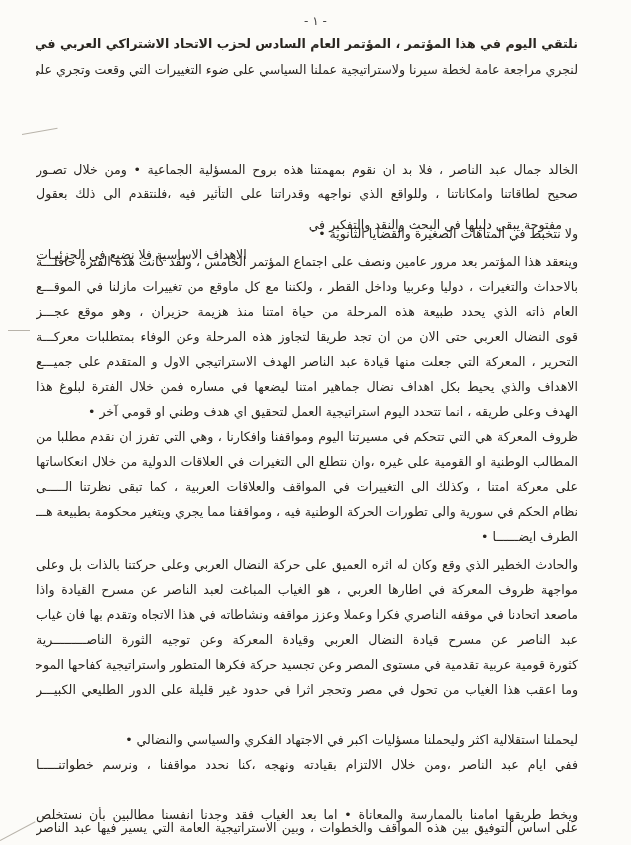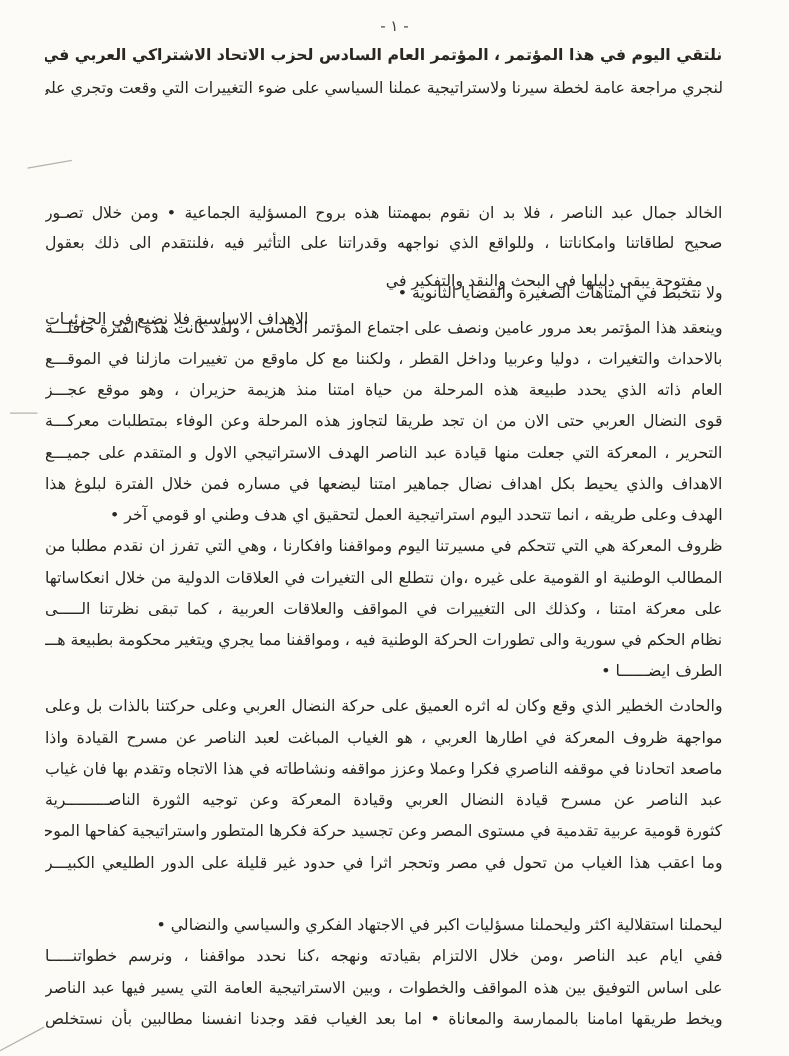--- a/index.html
+++ b/index.html
@@ -66,19 +66,19 @@
   <div class="doc-line" style="top:504px">نظام الحكم في سورية والى تطورات الحركة الوطنية فيه ، ومواقفنا مما يجري ويتغير محكومة بطبيعة هـــذا</div>
   <div class="doc-line short" style="top:529px">الطرف ايضــــــا •</div>
   <div class="doc-line" style="top:557px">والحادث الخطير الذي وقع وكان له اثره العميق على حركة النضال العربي وعلى حركتنا بالذات بل وعلى</div>
   <div class="doc-line" style="top:582px">مواجهة ظروف المعركة في اطارها العربي ، هو الغياب المباغت لعبد الناصر عن مسرح القيادة واذا</div>
   <div class="doc-line" style="top:607px">ماصعد اتحادنا في موقفه الناصري فكرا وعملا وعزز مواقفه ونشاطاته في هذا الاتجاه وتقدم بها فان غياب</div>
   <div class="doc-line" style="top:632px">عبد الناصر عن مسرح قيادة النضال العربي وقيادة المعركة وعن توجيه الثورة الناصـــــــــرية</div>
   <div class="doc-line" style="top:657px">كثورة قومية عربية تقدمية في مستوى المصر وعن تجسيد حركة فكرها المتطور واستراتيجية كفاحها الموحـد</div>
   <div class="doc-line" style="top:682px">وما اعقب هذا الغياب من تحول في مصر وتحجر اثرا في حدود غير قليلة على الدور الطليعي الكبيـــر</div>
   <div class="doc-line short" style="top:732px">ليحملنا استقلالية اكثر وليحملنا مسؤليات اكبر في الاجتهاد الفكري والسياسي والنضالي •</div>
   <div class="doc-line" style="top:757px">ففي ايام عبد الناصر ،ومن خلال الالتزام بقيادته ونهجه ،كنا نحدد مواقفنا ، ونرسم خطواتنـــــا</div>
-  <div class="doc-line" style="top:782px">على اساس التوفيق بين هذه المواقف والخطوات ، وبين الاستراتيجية العامة التي يسير فيها عبد الناصر</div>
+  <div class="doc-line" style="top:820px">على اساس التوفيق بين هذه المواقف والخطوات ، وبين الاستراتيجية العامة التي يسير فيها عبد الناصر</div>
   <div class="doc-line" style="top:807px">ويخط طريقها امامنا بالممارسة والمعاناة • اما بعد الغياب فقد وجدنا انفسنا مطالبين بأن نستخلص</div>
 
   <div class="scan-mark" style="left:22px; top:134px; width:36px; transform:rotate(-10deg);"></div>
   <div class="scan-mark" style="left:8px; top:330px; width:22px; transform:rotate(0deg);"></div>
   <div class="scan-mark" style="left:0px; top:840px; width:40px; transform:rotate(-28deg);"></div>
 </div>
 
 </body></html>

